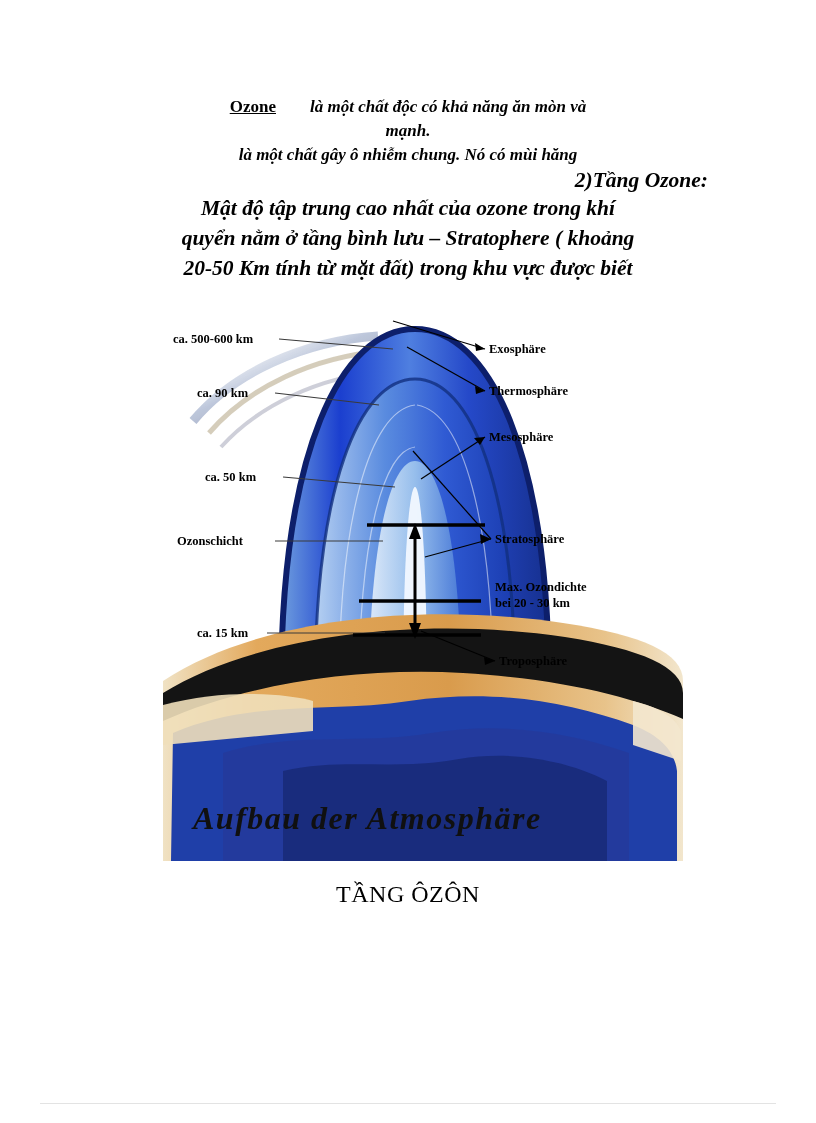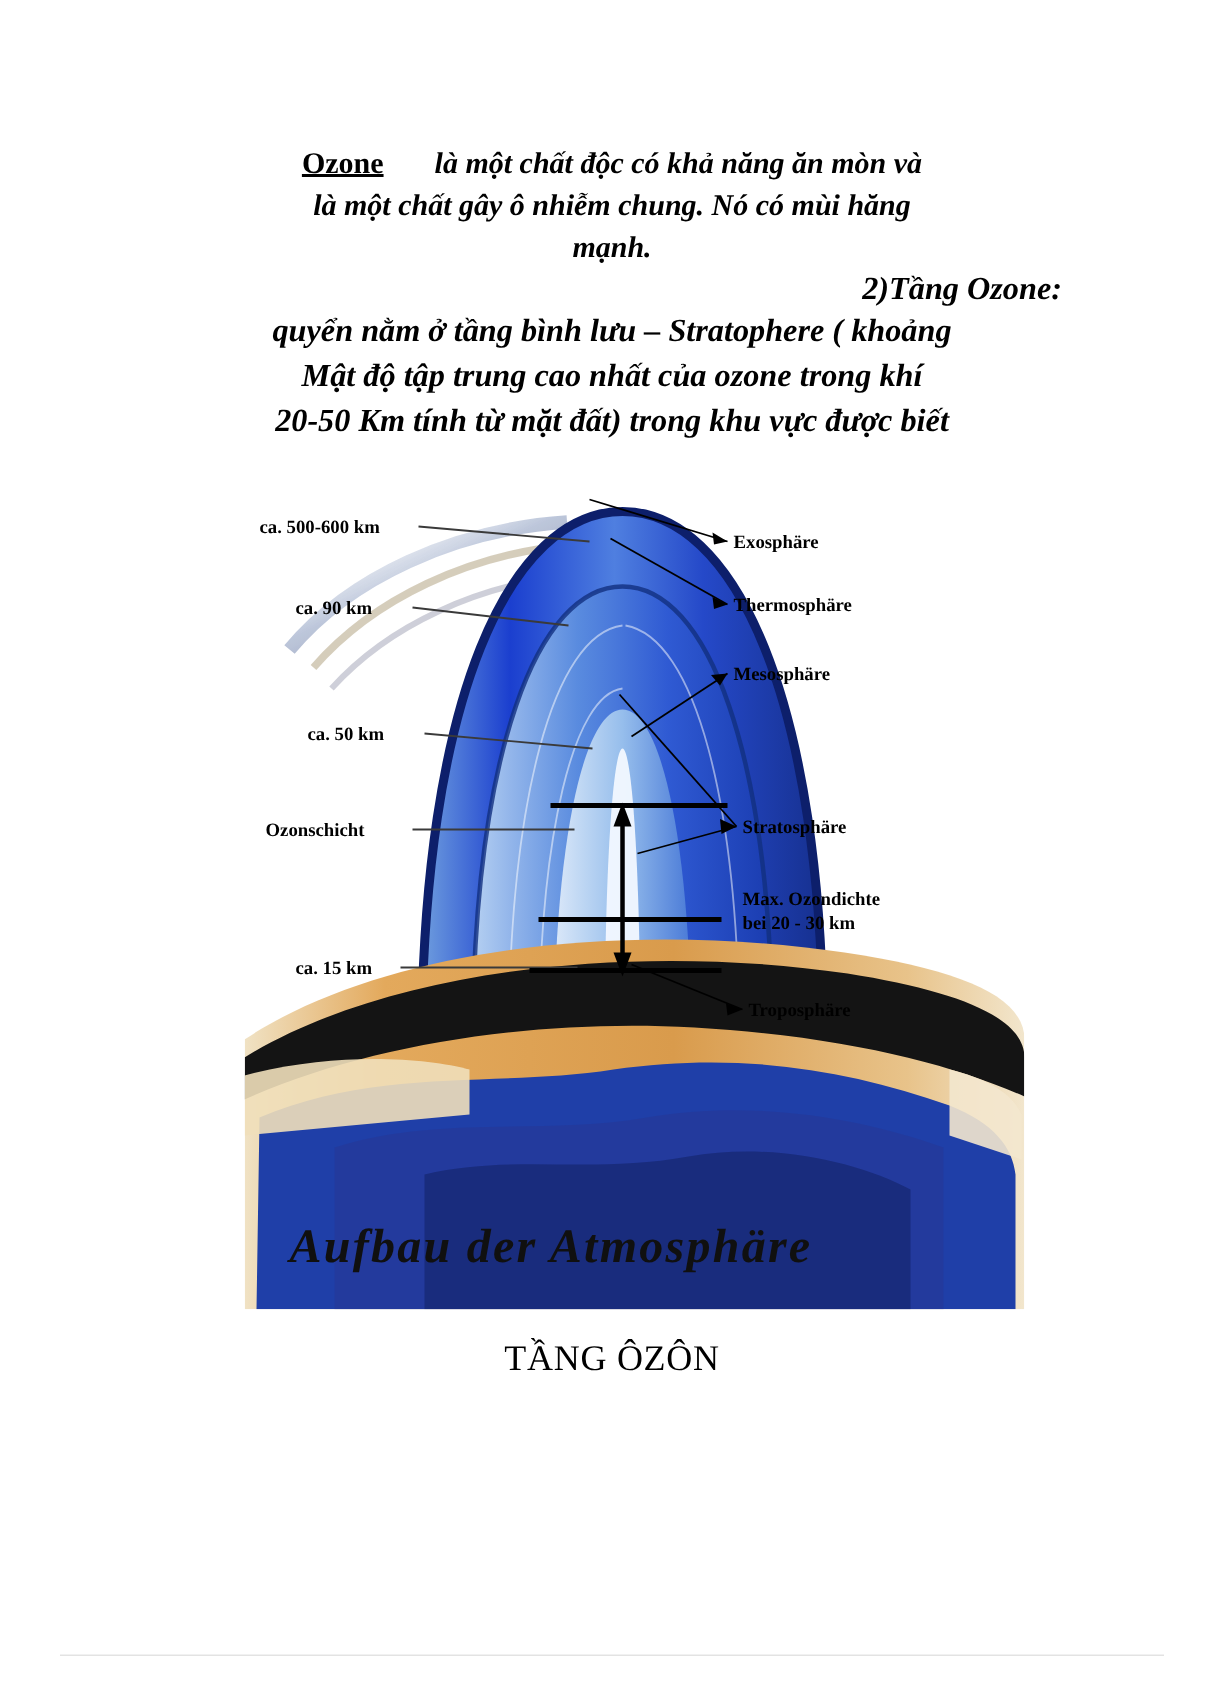--- a/index.html
+++ b/index.html
@@ -28,21 +28,21 @@
     top: 96px;
     width: 600px;
   }
 
   
   .para {
     text-align: center;
     font-family: "Liberation Serif", serif;
     font-weight: bold;
     font-style: italic;
-    font-size: 20px;
+    font-size: 17px;
     line-height: 1.35;
     color: #000;
   }
   .para .ozone-term {
     font-style: normal;
     text-decoration: underline;
     font-weight: bold;
     margin-right: 34px;
   }
   .para-2 {
@@ -108,27 +108,27 @@
 </style>
 </head>
 <body>
 
 <div class="page">
   <div class="content">
 
     <div class="para">
       <span class="ozone-term">Ozone</span><span>là một chất độc có khả năng ăn mòn và</span>
     </div>
+    <div class="para para-2">mạnh.</div>
     <div class="para para-2">là một chất gây ô nhiễm chung. Nó có mùi hăng</div>
-    <div class="para para-2">mạnh.</div>
 
     <div class="heading-2">2)Tầng Ozone:</div>
 
+    <div class="para-3">Mật độ tập trung cao nhất của ozone trong khí</div>
     <div class="para-3">quyển nằm ở tầng bình lưu – Stratophere ( khoảng</div>
-    <div class="para-3">Mật độ tập trung cao nhất của ozone trong khí</div>
     <div class="para-3">20-50 Km tính từ mặt đất) trong khu vực được biết</div>
 
     <div class="figure-wrap">
       <div class="figure">
         <svg class="diagram" width="520" height="560" viewBox="0 0 520 560" xmlns="http://www.w3.org/2000/svg">
           <defs>
             <linearGradient id="domeGrad" x1="0" y1="0" x2="1" y2="0">
               <stop offset="0%" stop-color="#6f9ede"></stop>
               <stop offset="22%" stop-color="#1b3fcf"></stop>
               <stop offset="48%" stop-color="#4f7fe0"></stop>

